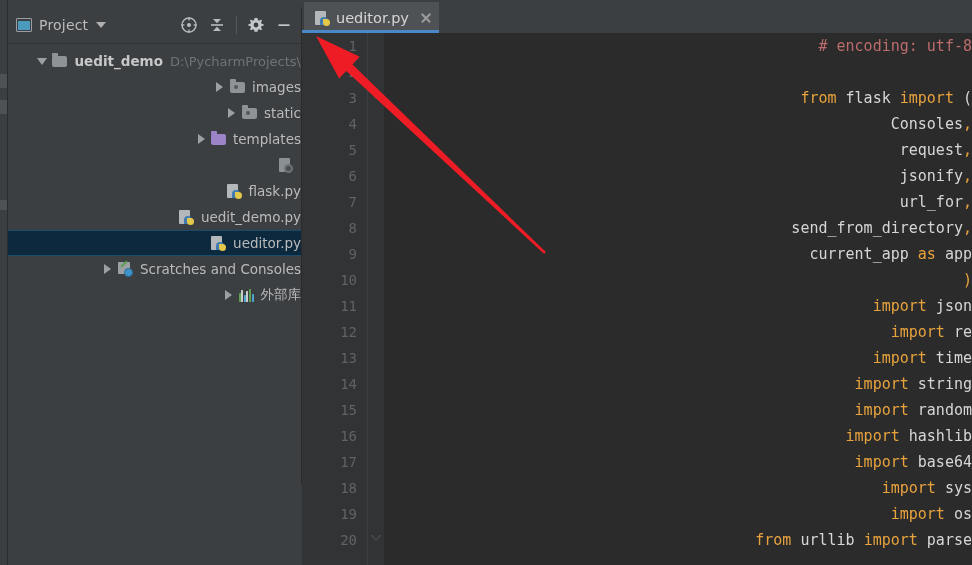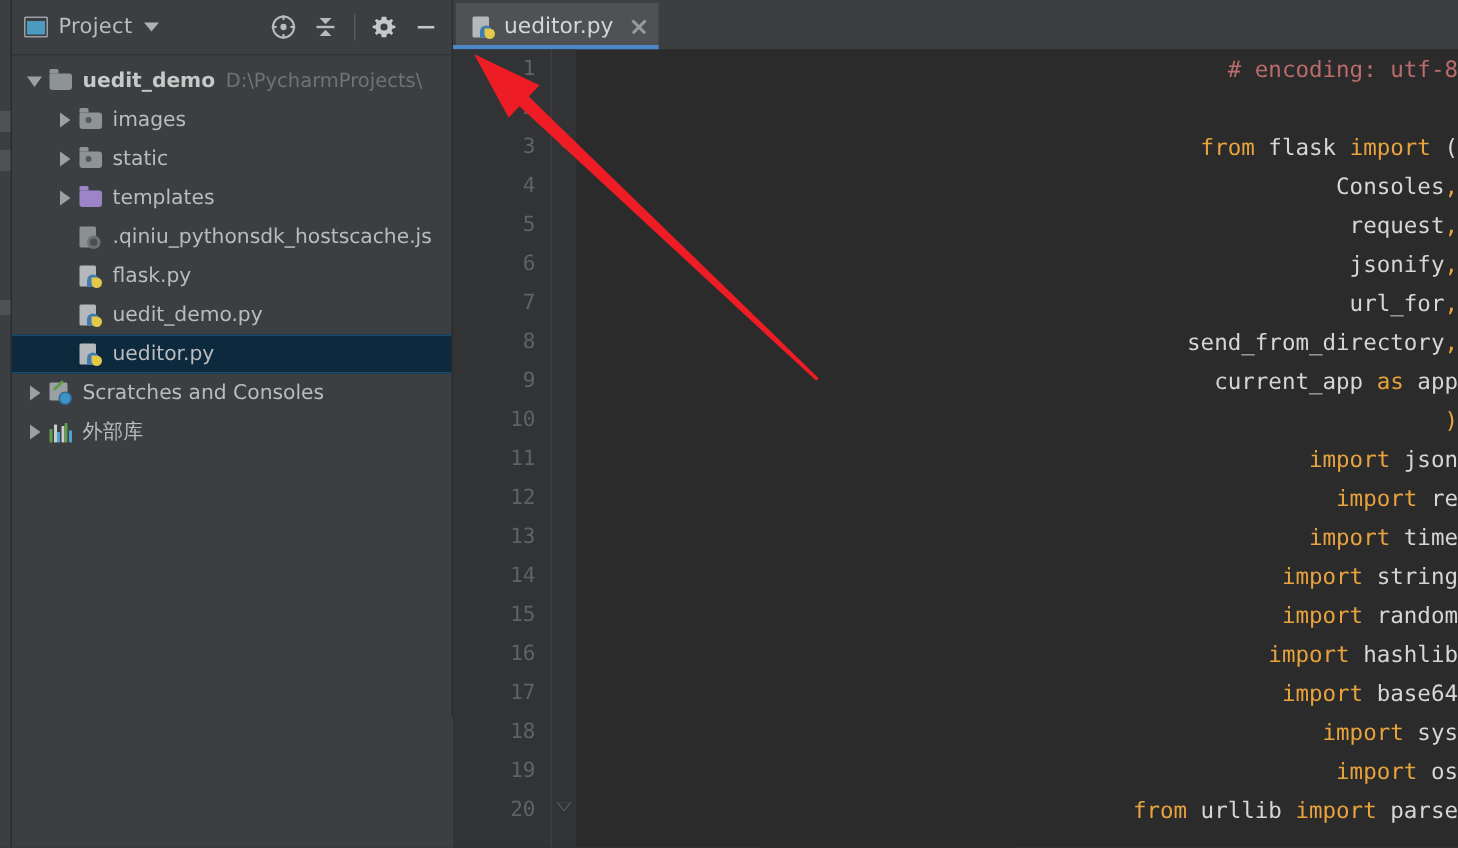--- a/index.html
+++ b/index.html
@@ -13,21 +13,21 @@
 
   
   .edge-strip {
     position: absolute; left: 0; top: 0; width: 8px; height: 565px;
     background: #3c3f41; border-right: 1px solid #2b2b2b;
   }
   .edge-mark { position: absolute; left: 0; width: 7px; background: #4e5254; }
 
   
   .project-panel {
-    position: absolute; left: 8px; top: 0; width: 294px; height: 478px;
+    position: absolute; left: 8px; top: 7px; width: 294px; height: 478px;
     background: #3c3f41; border-right: 1px solid #2b2b2b;
   }
   .panel-header {
     height: 37px; display: flex; align-items: center;
     padding: 0 4px 0 8px; background: #3c3f41;
     border-bottom: 1px solid #323232;
   }
   .panel-icon {
     width: 16px; height: 14px; flex: 0 0 auto;
     border: 1.5px solid #9aa0a6; border-radius: 1px;
@@ -52,21 +52,21 @@
   .tb-btn {
     width: 26px; height: 26px; display: flex;
     align-items: center; justify-content: center;
   }
   .tb-sep { width: 1px; height: 18px; background: #565a5c; margin: 0 4px; }
 
   
   .tree { padding-top: 4px; font-size: 13.5px; color: #bbbbbb; }
   .tree-row {
     height: 26px; display: flex; align-items: center;
-    white-space: nowrap; position: relative; overflow: hidden;
+    white-space: nowrap; position: relative; overflow: hidden; justify-content: flex-end;
   }
   .tree-row.selected {
     background: #0d293e; border-top: 1px solid #1b4b6b;
     border-bottom: 1px solid #1b4b6b;
   }
   .twisty {
     width: 18px; flex: 0 0 18px; display: flex;
     align-items: center; justify-content: center;
   }
   .tri-right {
@@ -326,21 +326,20 @@
         </div>
         <div class="tree-row">
           <div style="width: 26px; flex: 0 0 auto;"></div>
           <div class="twisty"></div>
           <div class="node-icon">
             <div class="jsfile">
               <div class="sheet"></div>
               <div class="gear"></div>
             </div>
           </div>
-          <span class="node-label">.qiniu_pythonsdk_hostscache.js</span>
         </div>
         <div class="tree-row">
           <div style="width: 26px; flex: 0 0 auto;"></div>
           <div class="twisty"></div>
           <div class="node-icon">
             <div class="pyfile">
               <div class="sheet"></div>
               <div class="b1"></div>
               <div class="b2"></div>
             </div>

